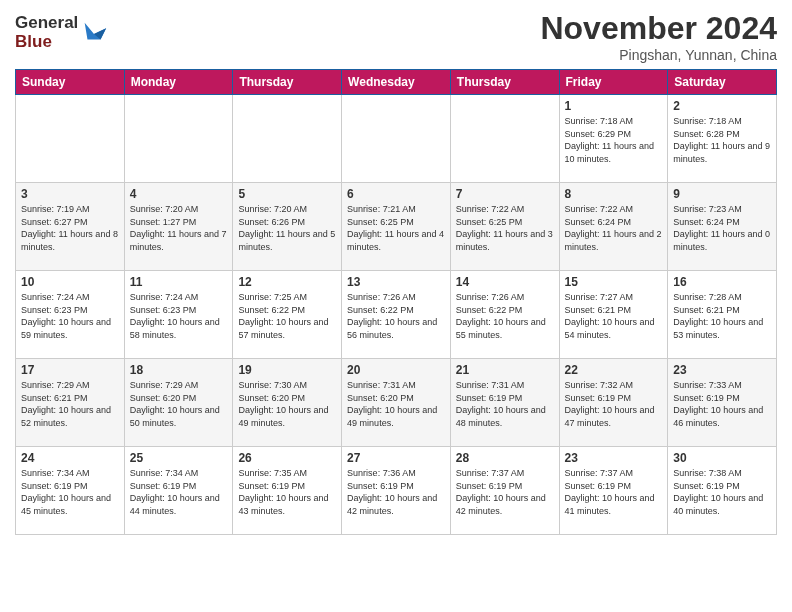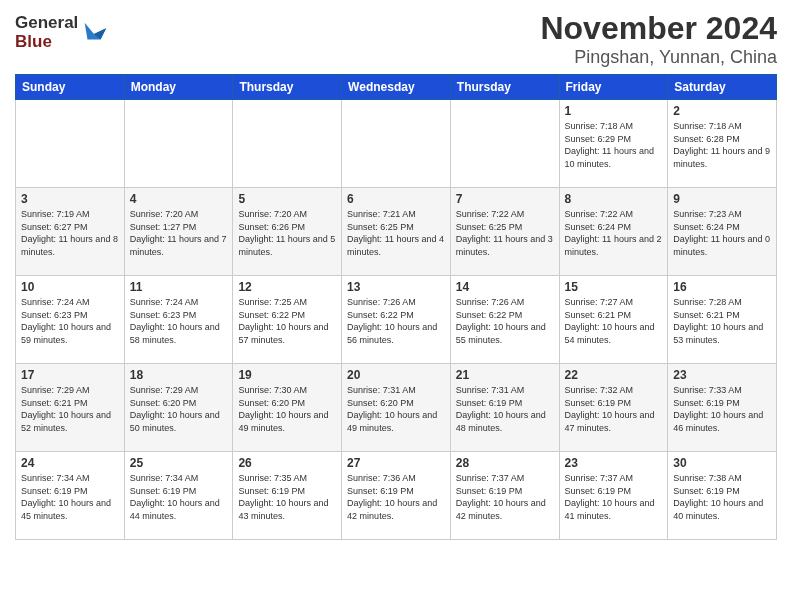--- a/index.html
+++ b/index.html
@@ -35,32 +35,32 @@
     }
     .title-block {
       text-align: right;
     }
     .month-title {
       font-size: 32px;
       font-weight: bold;
       color: #333;
     }
     .subtitle {
-      font-size: 18px;
+      font-size: 14px;
       color: #555;
     }
     .calendar {
       flex: 1;
       border: 1px solid #ccc;
       border-collapse: collapse;
       width: 100%;
       table-layout: fixed;
     }
     .calendar th {
-      background-color: #1d4ed8;
+      background-color: #be185d;
       color: #fff;
       text-align: left;
       padding: 5px 6px;
       font-size: 12px;
       font-weight: bold;
       border: 1px solid #1a5fa0;
     }
     .calendar td {
       border: 1px solid #ccc;
       vertical-align: top;

